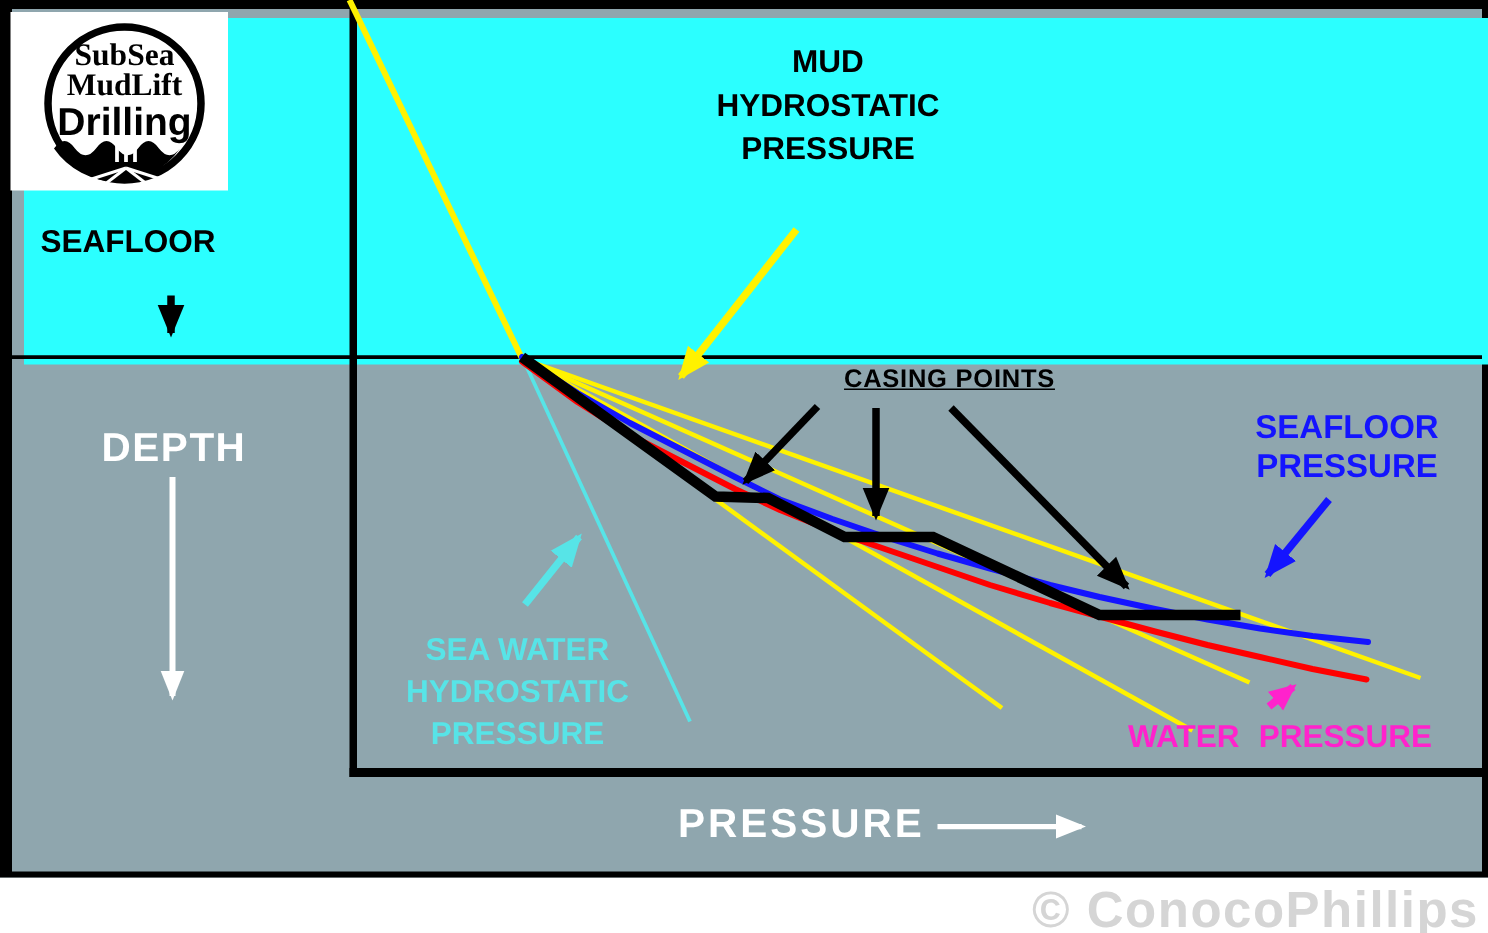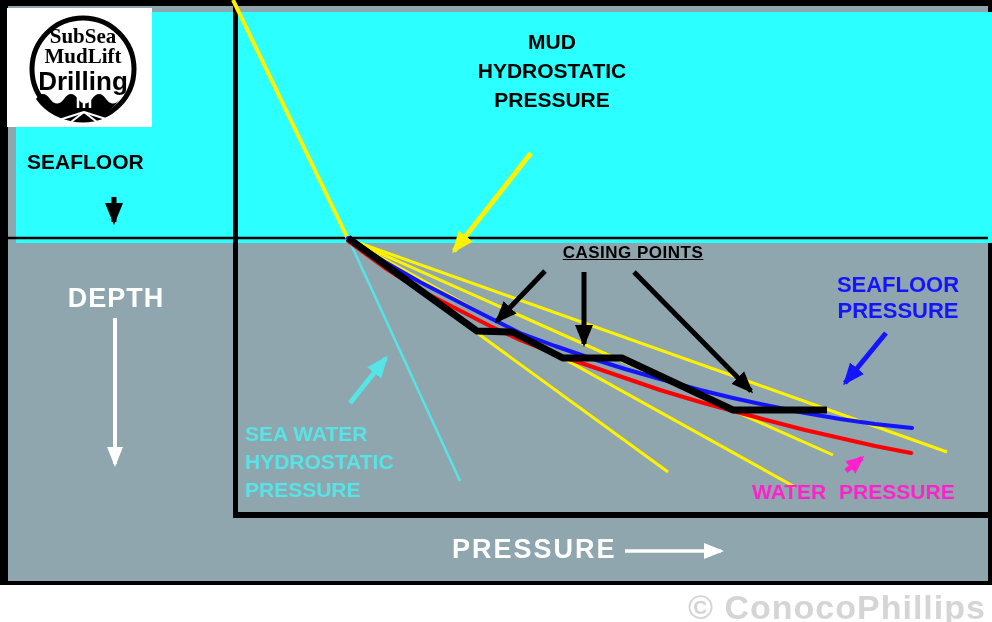--- a/index.html
+++ b/index.html
@@ -17,21 +17,21 @@
     position:absolute;left:8px;top:6px;width:980px;height:231px;
     background:var(--cyan_bg);
   }
   svg.overlay{position:absolute;left:0;top:0;}
   .label{position:absolute;font-weight:bold;white-space:nowrap;}
   .lbl-seafloor{left:27px;top:150px;width:160px;text-align:left;font-size:21px;color:var(--black);}
   .lbl-depth{left:36px;top:283px;width:160px;text-align:center;font-size:27px;color:var(--white);letter-spacing:1px;}
   .lbl-mud{left:442px;top:27px;width:220px;text-align:center;font-size:21px;line-height:29px;color:var(--black);}
   .lbl-casing{left:533px;top:243px;width:200px;text-align:center;font-size:17px;color:var(--black);letter-spacing:0.5px;text-decoration:underline;}
   .lbl-fracture{left:828px;top:272px;width:140px;text-align:center;font-size:22px;line-height:26px;color:var(--blue);}
-  .lbl-seawater{left:245px;top:420px;width:200px;font-size:21px;line-height:28px;color:var(--seawater_cyan);}
+  .lbl-seawater{left:245px;top:420px;width:200px;text-align:center;font-size:21px;line-height:28px;color:var(--seawater_cyan);}
   .lbl-pore{left:752px;top:480px;font-size:21px;color:var(--magenta);word-spacing:7px;}
   .lbl-pressure-axis{left:452px;top:534px;font-size:27px;color:var(--white);letter-spacing:2px;}
   .lbl-copyright{left:688px;top:588px;font-size:34px;color:var(--copyright_gray);letter-spacing:1px;}
   .logo-box{
     position:absolute;left:7px;top:8px;width:145px;height:119px;background:#ffffff;
   }
   .logo-serif{font-family:"Liberation Serif", serif;font-weight:bold;}
   .logo-sans{font-family:"Liberation Sans", sans-serif;font-weight:bold;}
 </style>
 </head>

